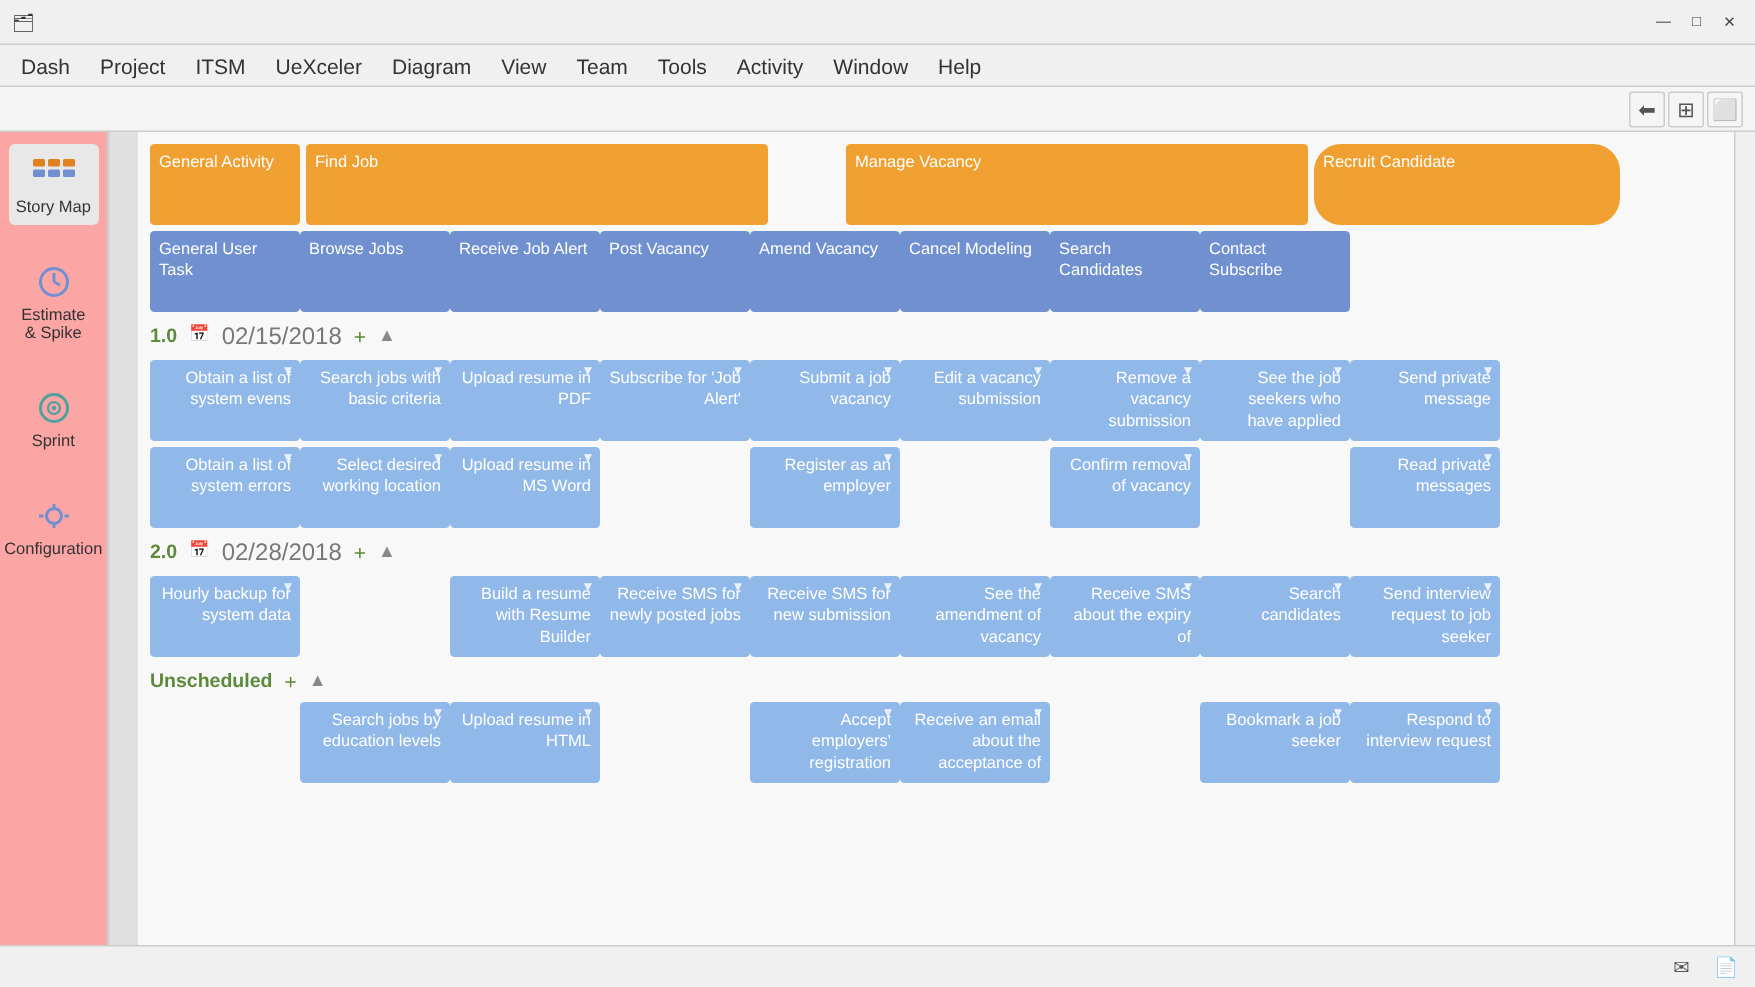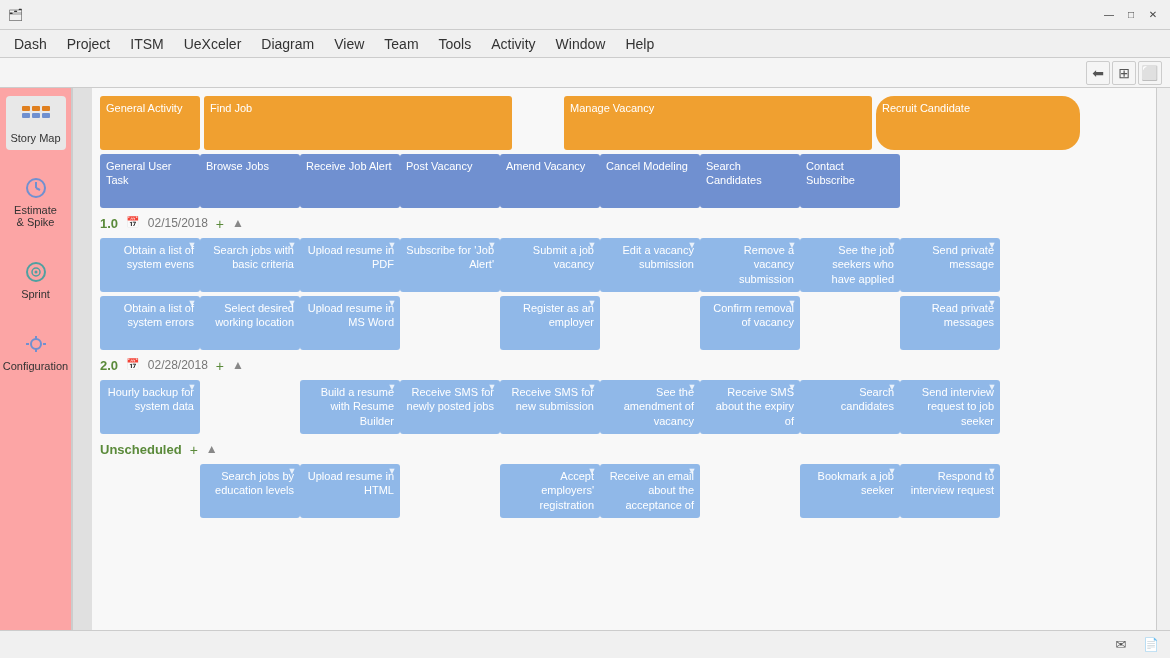--- a/index.html
+++ b/index.html
@@ -177,21 +177,21 @@
     .sprint-header {
       display: flex;
       align-items: flex-start;
       gap: 8px;
       padding: 4px 0;
       margin: 4px 0 2px 0;
       color: #666;
       font-size: 12px;
     }
     .sprint-header .sprint-num { color: #5a8a3a; font-weight: bold; font-size: 13px; }
-    .sprint-header .sprint-date { color: #777; font-size: 12px; }
+    .sprint-header .sprint-date { color: #777; font-size: 16px; }
     .sprint-header .sprint-add { color: #5a8a3a; cursor: pointer; font-size: 14px; }
     .sprint-header .sprint-collapse { color: #888; cursor: pointer; }
 
     
     .story-row {
       display: flex;
       gap: 0;
       margin-bottom: 4px;
     }
 

